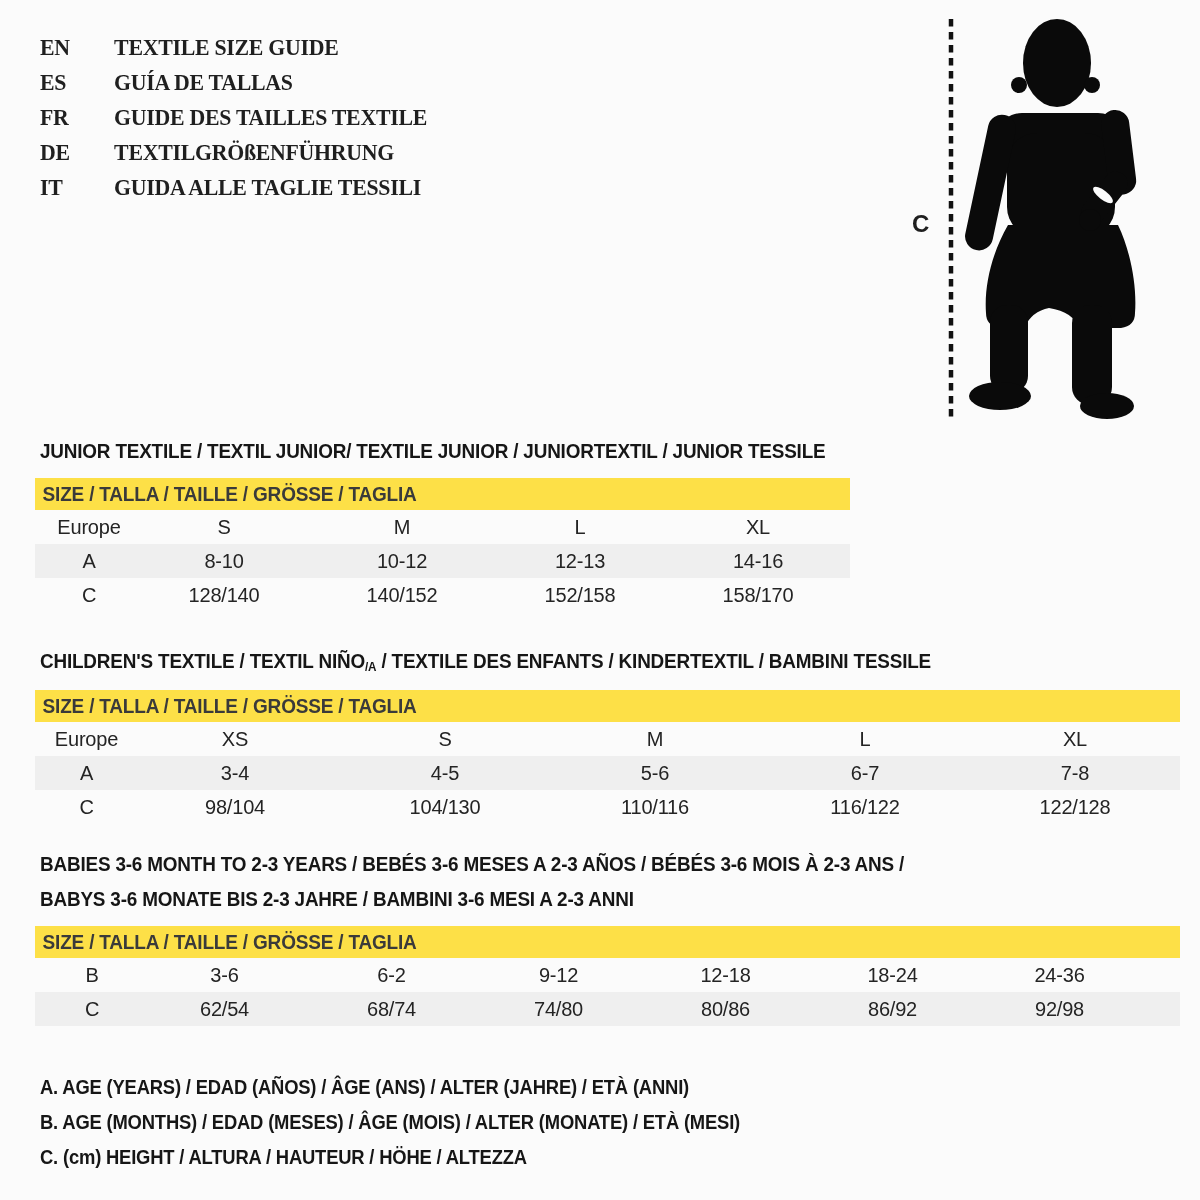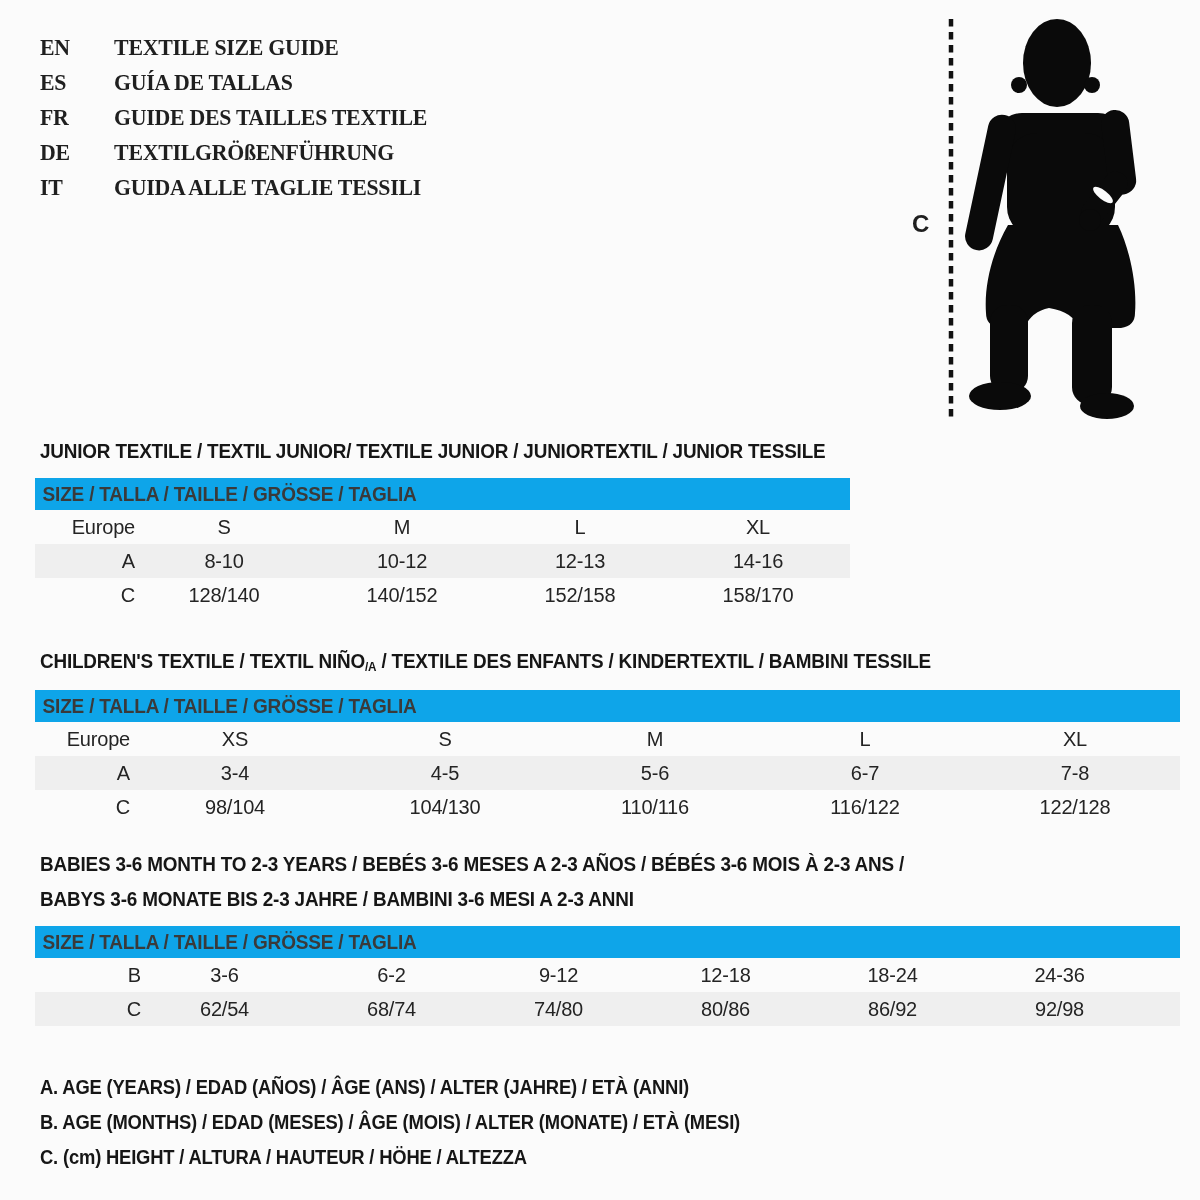--- a/index.html
+++ b/index.html
@@ -34,30 +34,30 @@
     font-size:21px; font-weight:700; letter-spacing:-0.2px;
     white-space:nowrap; color:#161616;
     transform:scaleX(0.90); transform-origin:left top;
     line-height:35px;
   }
   .section-title .sub { font-size:0.62em; vertical-align:-0.22em; }
 
   
   .size-table { position:absolute; left:35px; }
   .size-table .bar {
-    height:32px; background:#0ea5e9; display:flex; align-items:center;
+    height:32px; background:#fde047; display:flex; align-items:center;
   }
   .bar-text {
     font-size:20px; font-weight:700; color:#3a3a3a; letter-spacing:-0.2px;
     padding-left:8px; white-space:nowrap;
     transform:scaleX(0.95); transform-origin:left center;
   }
   .t-row { display:grid; height:34px; align-items:center; font-size:20px; color:#242424; letter-spacing:-0.2px; }
   .t-row.row-alt { background:#efefef; }
-  .t-row .lbl { padding-left:8px; text-align:right; }
+  .t-row .lbl { padding-left:8px; text-align:center; }
   .t-row .val { text-align:center; }
 
   .junior   { top:478px; width:815px;  }
   .junior .t-row   { grid-template-columns:100px repeat(4,178px); }
   .children { top:690px; width:1145px; }
   .children .t-row { grid-template-columns:95px repeat(5,210px); }
   .babies   { top:926px; width:1145px; }
   .babies .t-row   { grid-template-columns:106px repeat(6,167px); }
 
   

